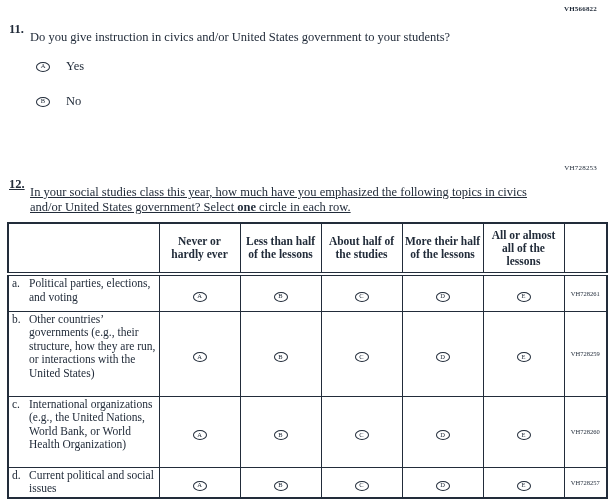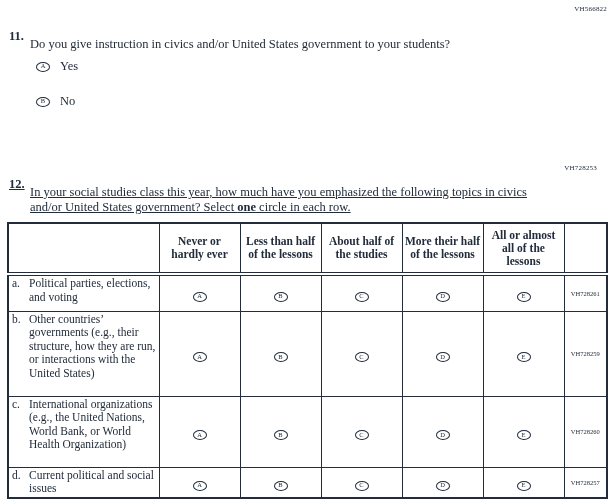--- a/index.html
+++ b/index.html
@@ -12,34 +12,34 @@
     overflow:hidden;
   }
 
   .var-code {
     position:absolute;
     font-size:7px;
     letter-spacing:0.2px;
     color:#222c3a;
     font-family:"Liberation Serif", serif;
   }
-  #code-q11 { top:5px; right:4px; }
+  #code-q11 { top:5px; right:14px;font-weight:bold; }
   #code-q12 { top:164px; right:14px; }
 
   .question { position:absolute; left:9px; display:flex; }
-  #q11 { top:29px; }
+  #q11 { top:22px; }
   #q12 { top:177px;text-decoration:underline; }
   .qnum { font-weight:bold; width:21px; flex:none; font-size:12.5px; line-height:15px; }
   .qtext { font-size:12.5px; line-height:15px;margin-top:8px; }
   #q11 .qtext { width:447px; }
   #q12 .qtext { width:507px; }
 
   #q11-options { position:absolute; left:36px; top:59px; }
   .option-row { display:flex; align-items:center; margin-bottom:20px; }
-  .option-label { font-size:12.5px; margin-left:10px; }
+  .option-label { font-size:12.5px; margin-left:16px; }
 
   .oval {
     box-sizing:border-box;
     width:14px; height:10px;
     border:1px solid #222c3a;
     border-radius:50%;
     display:inline-flex; align-items:center; justify-content:center;
     font-size:6.5px; line-height:1;
     flex:none;
     cursor:pointer;

